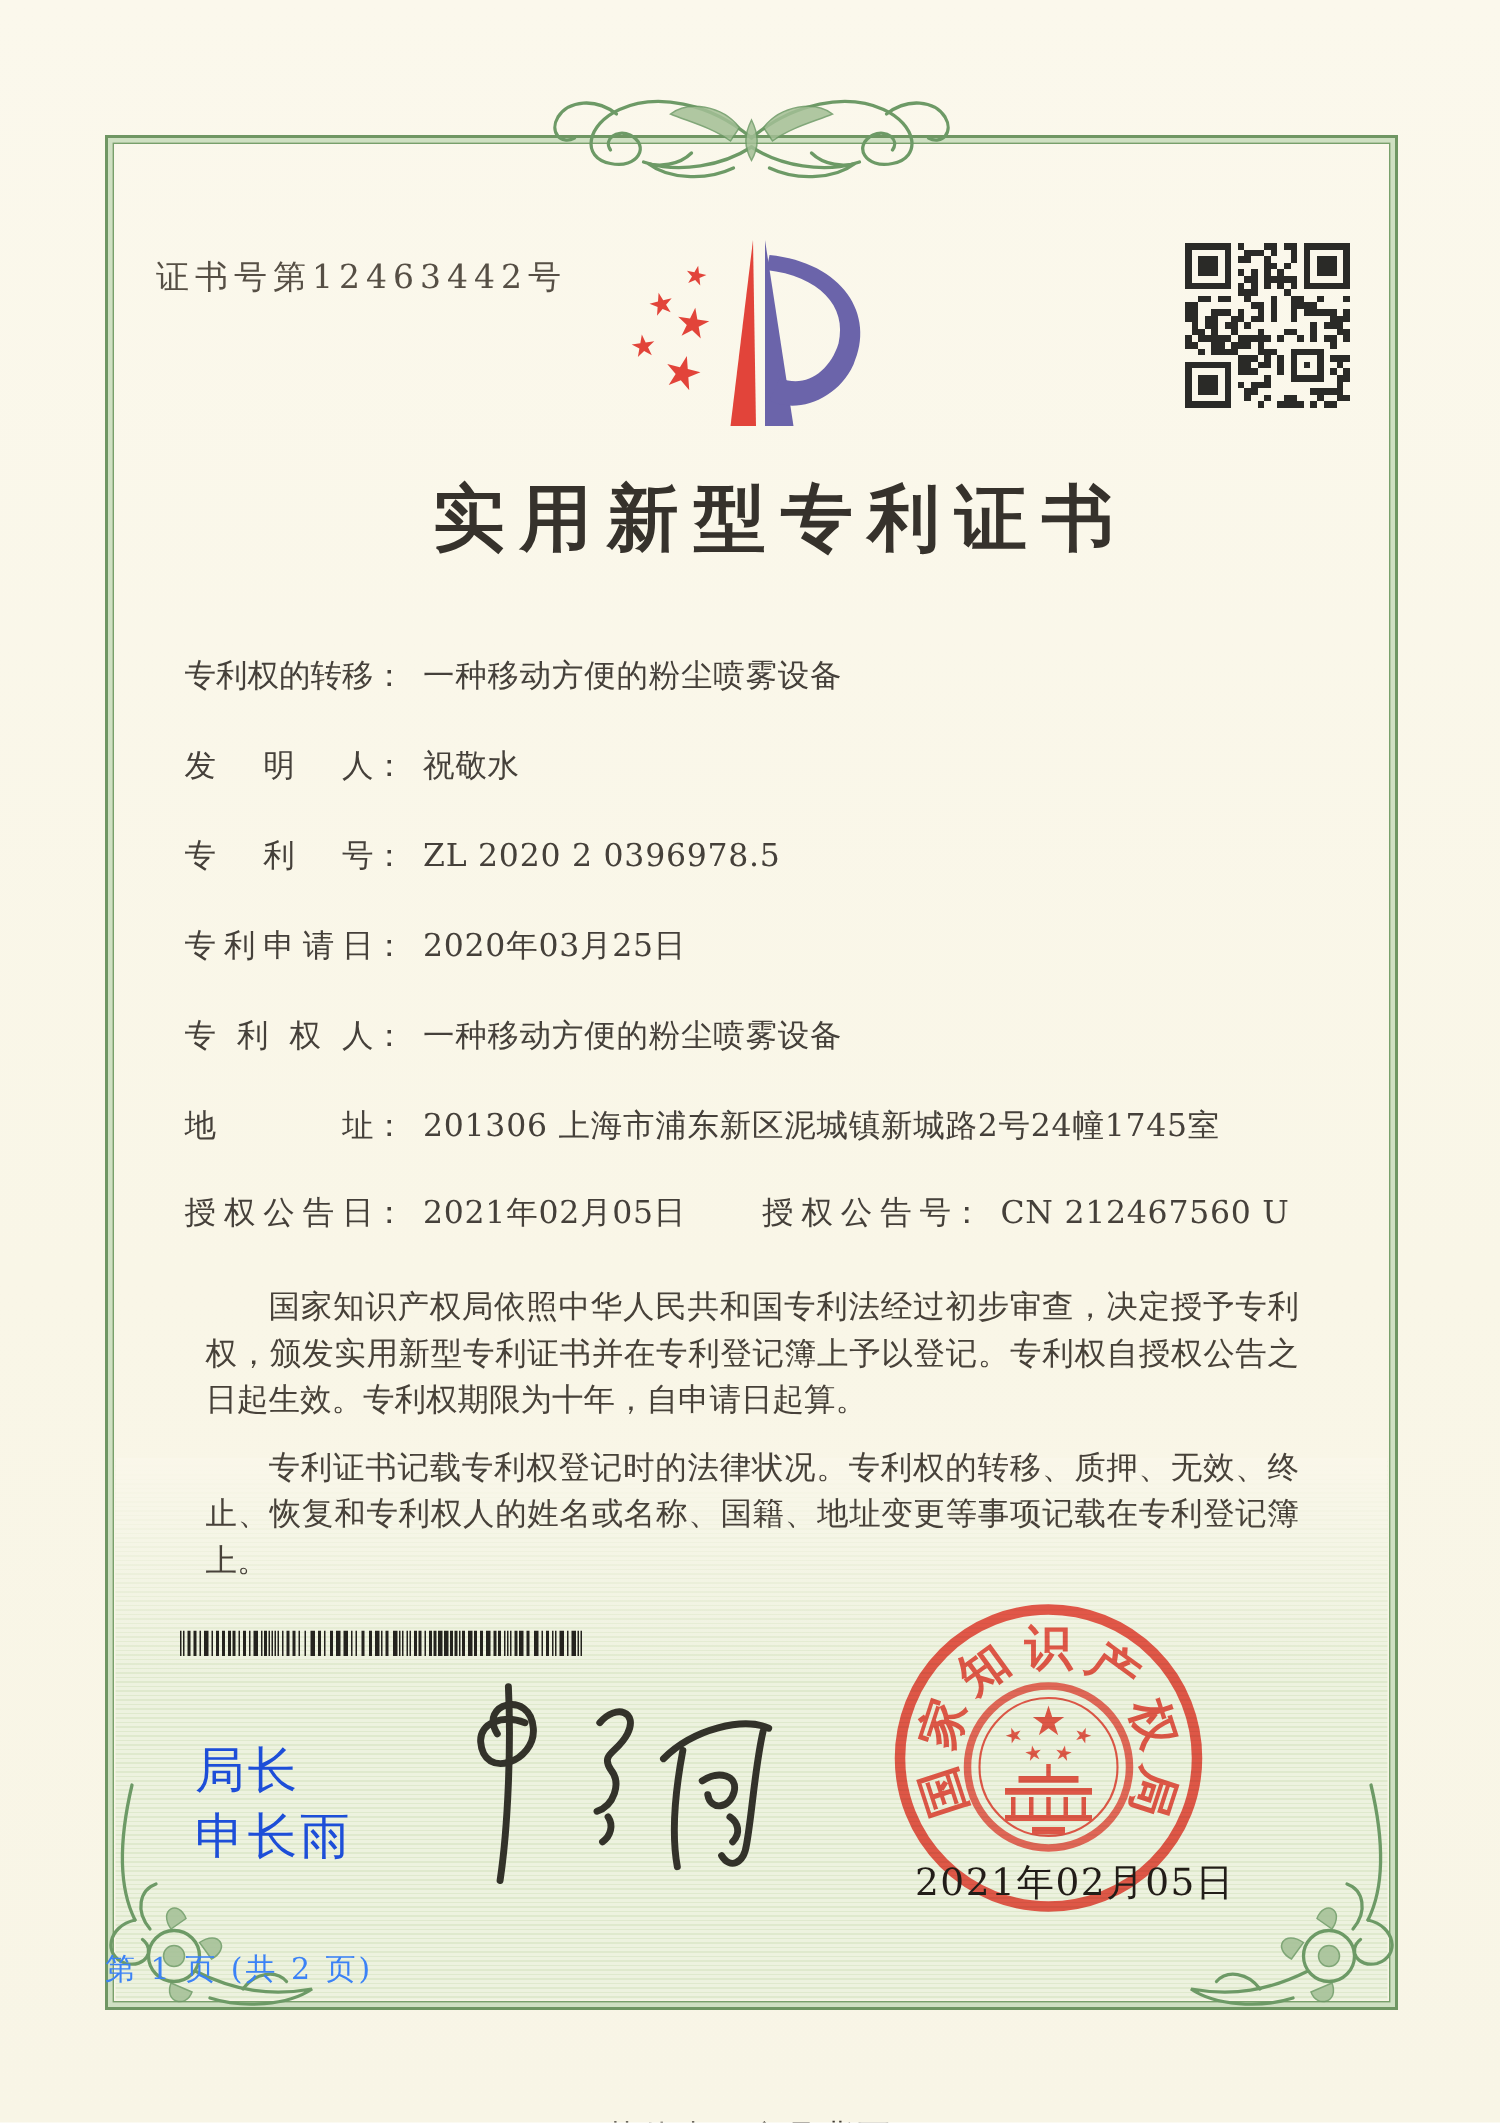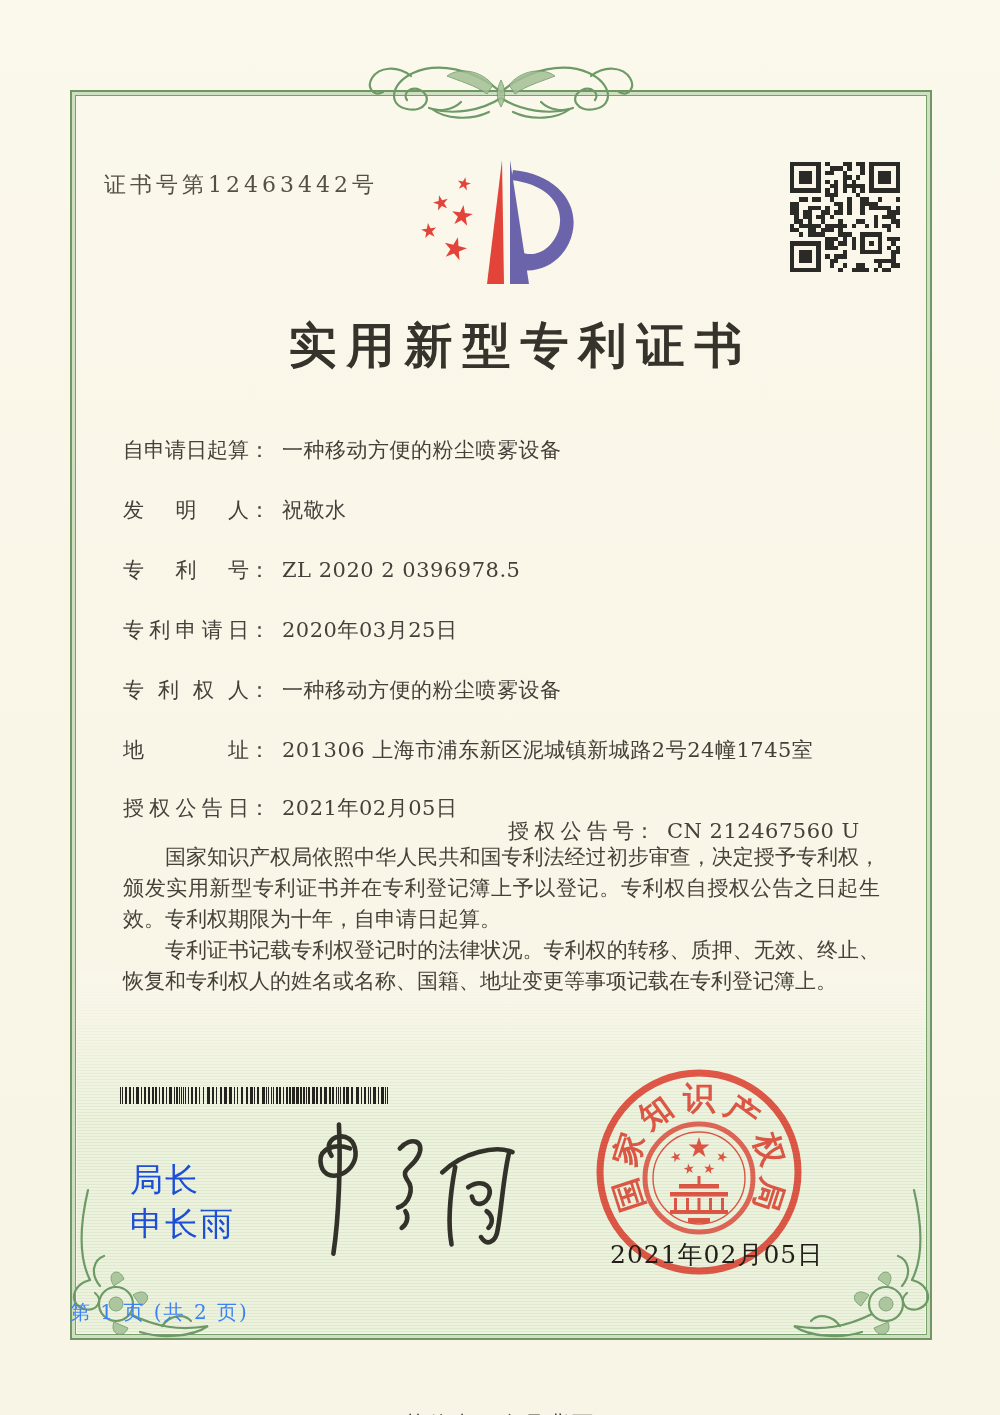--- a/index.html
+++ b/index.html
@@ -19,24 +19,24 @@
   .stripe-panel::after{content:'';position:absolute;inset:0;
     background:linear-gradient(180deg,#faf7ea 0%,rgba(250,247,234,0) 150px);}
   .abs{position:absolute;z-index:3;}
   .cert-no{left:104px;top:170px;font-size:22px;letter-spacing:4px;color:#564f45;}
   .title{left:0;right:0;top:314px;text-align:center;font-size:48px;font-weight:600;
     letter-spacing:10px;color:#36322c;padding-left:41px;}
   .field-row{left:123px;width:780px;font-size:21px;color:#45403a;white-space:nowrap;}
   .flabel{display:inline-block;width:126px;text-align:justify;text-align-last:justify;vertical-align:bottom;}
   .fcolon{display:inline-block;}
   .fvalue{margin-left:12px;letter-spacing:0.5px;}
-  .grant-right{position:absolute;left:385px;top:0;margin-top:23px;}
+  .grant-right{position:absolute;left:385px;top:0;}
   .body-text{left:123px;width:757px;top:842px;font-size:21px;line-height:31px;
     color:#474139;text-align:justify;}
-  .body-text p{margin:0;text-indent:2em;}
+  .body-text p{margin:14px;text-indent:2em;}
   .commissioner{left:130px;font-size:33px;color:#1d4ed8;letter-spacing:2px;}
   .seal-date{left:610px;top:1238px;font-size:25px;color:#221d18;letter-spacing:1px;z-index:5;}
   .page-num{left:70px;width:858px;top:1299px;text-align:left;font-size:20px;color:#3b82f6;letter-spacing:2px;}
   .back-note{left:0;right:0;top:1366px;text-align:center;font-size:21px;color:#3f3a33;letter-spacing:3px;margin-top:44px;}
   .seal-svg{left:593px;top:1066px;z-index:4;mix-blend-mode:multiply;opacity:.94;}
   .seal-svg text{fill:#ee5146;font-size:32px;font-weight:700;font-family:"DejaVu Serif",serif;}
   svg{display:block;}
   .orn{stroke:#6d9a66;fill:none;stroke-width:2.2;stroke-linecap:round;}
   .orn-fill{fill:#a3bf95;stroke:#6d9a66;stroke-width:1;opacity:.85;}
   .qr{shape-rendering:crispEdges;}
@@ -317,21 +317,21 @@
       <rect x="17" y="24" width="1" height="1"></rect>
       <rect x="19" y="24" width="1" height="1"></rect>
       <rect x="21" y="24" width="1" height="1"></rect>
       <rect x="22" y="24" width="1" height="1"></rect>
     </g>
 </svg>
 
 <div class="abs title">实用新型专利证书</div>
 
 <div class="abs field-row" style="top:436px">
-  <span class="flabel">自申请日起算</span><span class="fcolon">：</span><span class="fvalue">一种移动方便的粉尘喷雾设备</span>
+  <span class="flabel">专利权的转移</span><span class="fcolon">：</span><span class="fvalue">一种移动方便的粉尘喷雾设备</span>
 </div>
 <div class="abs field-row" style="top:496px">
   <span class="flabel">发明人</span><span class="fcolon">：</span><span class="fvalue">祝敬水</span>
 </div>
 <div class="abs field-row" style="top:556px">
   <span class="flabel">专利号</span><span class="fcolon">：</span><span class="fvalue">ZL 2020 2 0396978.5</span>
 </div>
 <div class="abs field-row" style="top:616px">
   <span class="flabel">专利申请日</span><span class="fcolon">：</span><span class="fvalue">2020年03月25日</span>
 </div>

